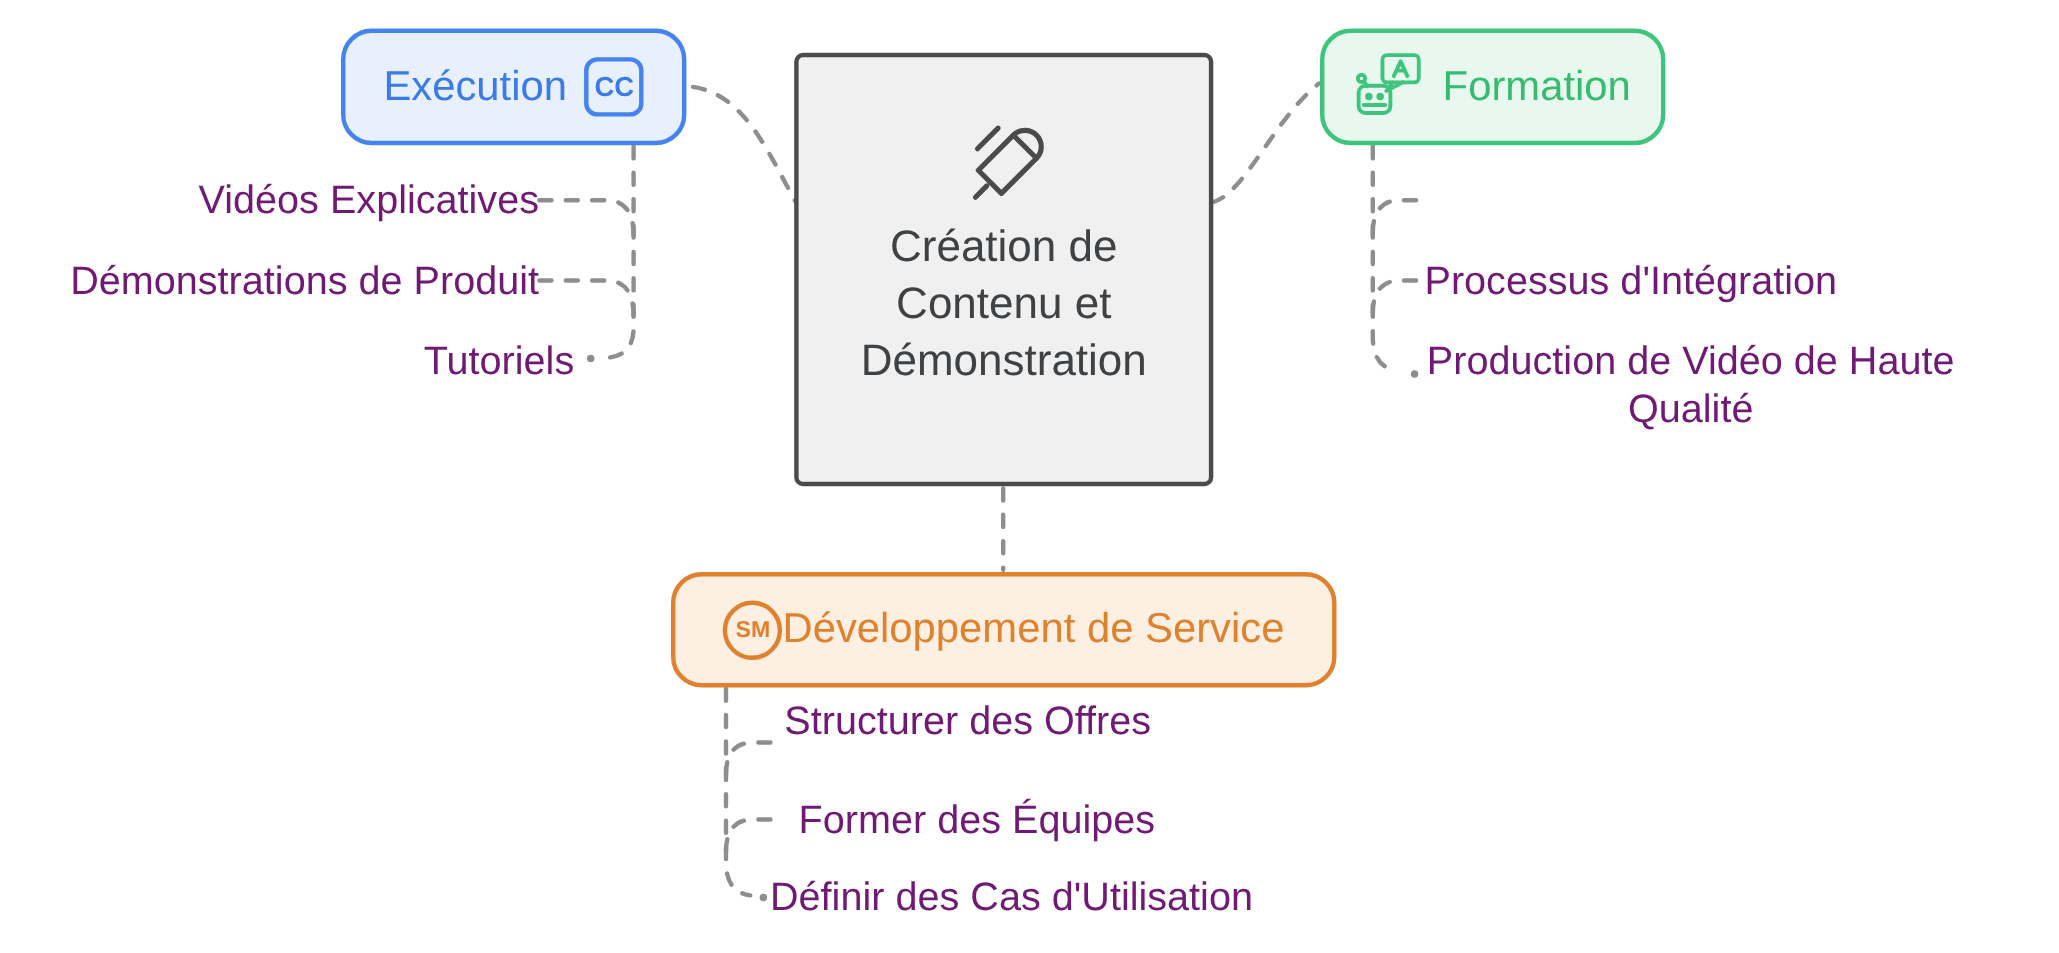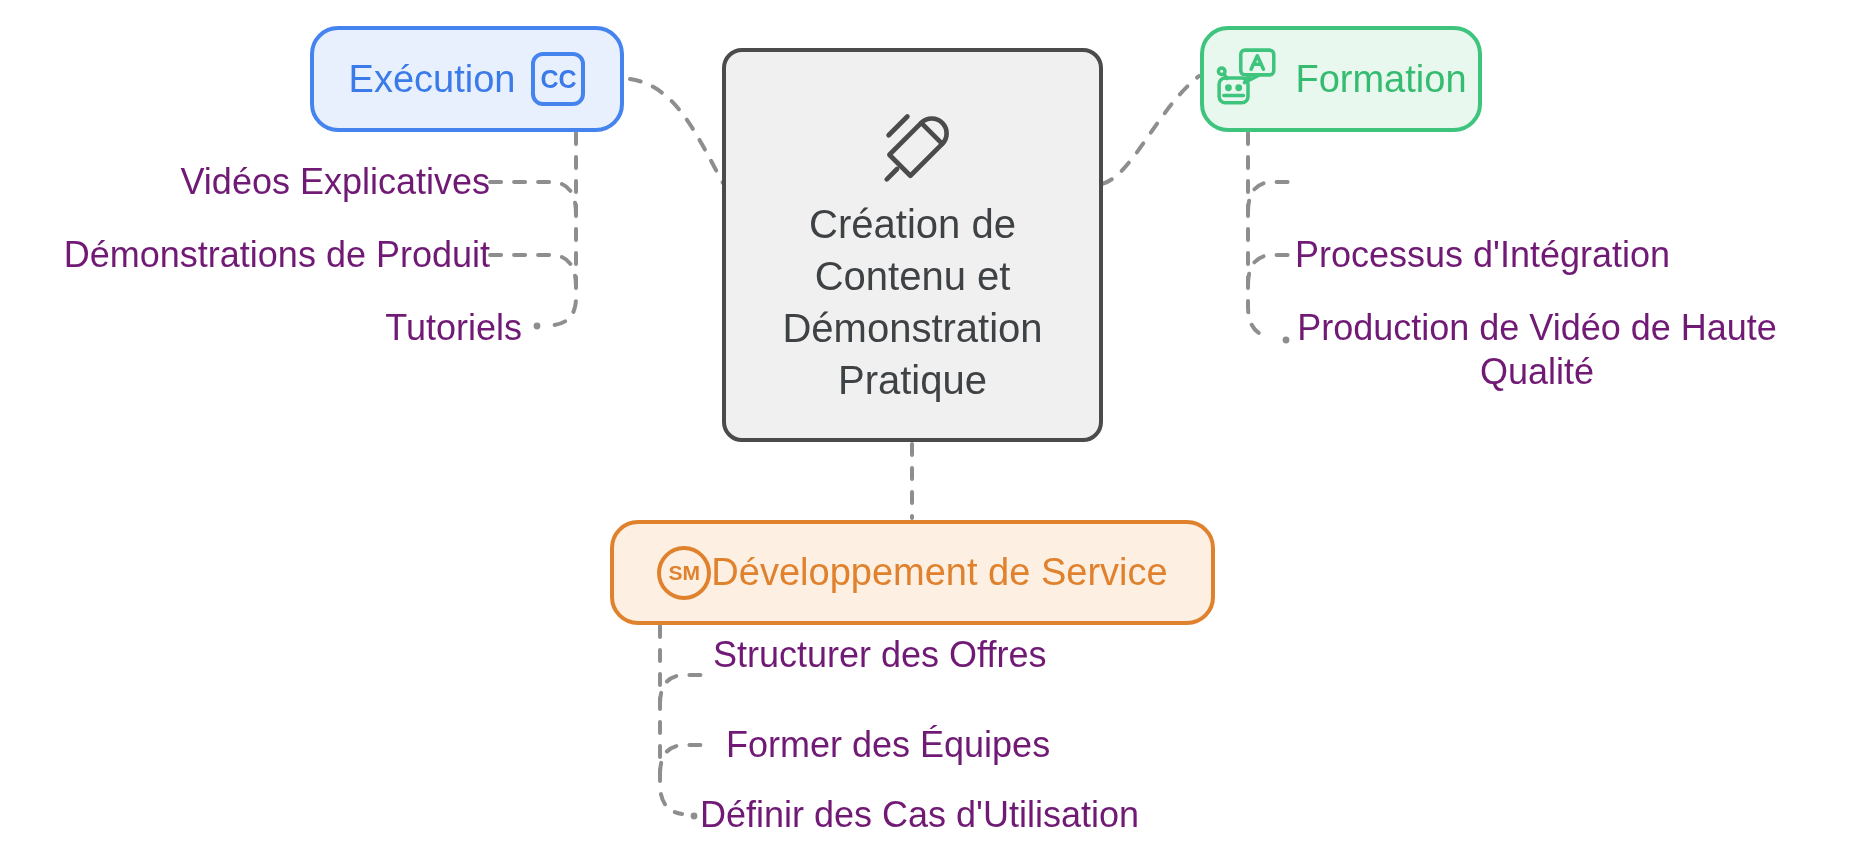--- a/index.html
+++ b/index.html
@@ -9,34 +9,34 @@
   }
   #connector-layer{position:absolute;left:0;top:0;width:1872px;height:866px;}
   .dash{fill:none;stroke:#8e8e8e;stroke-width:4;stroke-linecap:round;stroke-dasharray:11 13;}
   .enddot{fill:#8e8e8e;stroke:none;}
 
   .node{position:absolute;box-sizing:border-box;display:flex;align-items:center;border-style:solid;}
 
   
   .node-center{
     left:722px;top:48px;width:381px;height:394px;
-    background:#f0f0f0;border:4px solid #4b4b4b;border-radius:20px;
+    background:#f0f0f0;border:4px solid #4b4b4b;border-radius:8px;
     flex-direction:column;justify-content:flex-start;padding-top:42px;
   }
   .center-title{margin-top:14px;text-align:center;font-size:40px;line-height:52px;color:#3f4245;}
 
   
   .node-exec{
     left:310px;top:26px;width:314px;height:106px;
     background:#e8f0fd;border:4px solid #4583ef;border-radius:28px;
     justify-content:center;gap:16px;
   }
   .node-exec .pill-label{color:#3b7ae9;}
   .node-form{
-    left:1200px;top:26px;width:282px;height:106px;
+    left:1200px;top:26px;width:314px;height:106px;
     background:#e9f8ef;border:4px solid #3ec47c;border-radius:28px;
     justify-content:center;gap:14px;
   }
   .node-form .pill-label{color:#35bc70;}
   .node-serv{
     left:610px;top:520px;width:605px;height:105px;
     background:#fdf0e2;border:4px solid #e0812d;border-radius:28px;
     justify-content:center;
   }
   .node-serv .pill-label{color:#e0812d;}
@@ -93,21 +93,20 @@
     <svg class="icon-svg" width="90" height="90" viewBox="0 0 48 48" fill="none" stroke="#4b4b4b" stroke-width="2.5" stroke-linecap="round" stroke-linejoin="round">
       <path d="M11.4 32.4 L28.4 15.4 A7.9 7.9 0 0 1 39.6 26.6 L22.6 43.6 Z"></path>
       <path d="M28.4 15.4 L39.6 26.6"></path>
       <path d="M15.5 40 L10 45.5"></path>
       <path d="M11 22 L21 12"></path>
     </svg>
     <div class="center-title">
       <div>Création de</div>
       <div>Contenu et</div>
       <div>Démonstration</div>
-      <div>Pratique</div>
     </div>
   </div>
 
   <div class="node node-exec">
     <span class="pill-label">Exécution</span>
     <span class="cc-badge">CC</span>
   </div>
 
   <div class="node node-form">
     <svg class="icon-svg" width="66" height="64" viewBox="0 0 64 62" fill="none" stroke="#3ec47c" stroke-width="3.4" stroke-linecap="round" stroke-linejoin="round">

